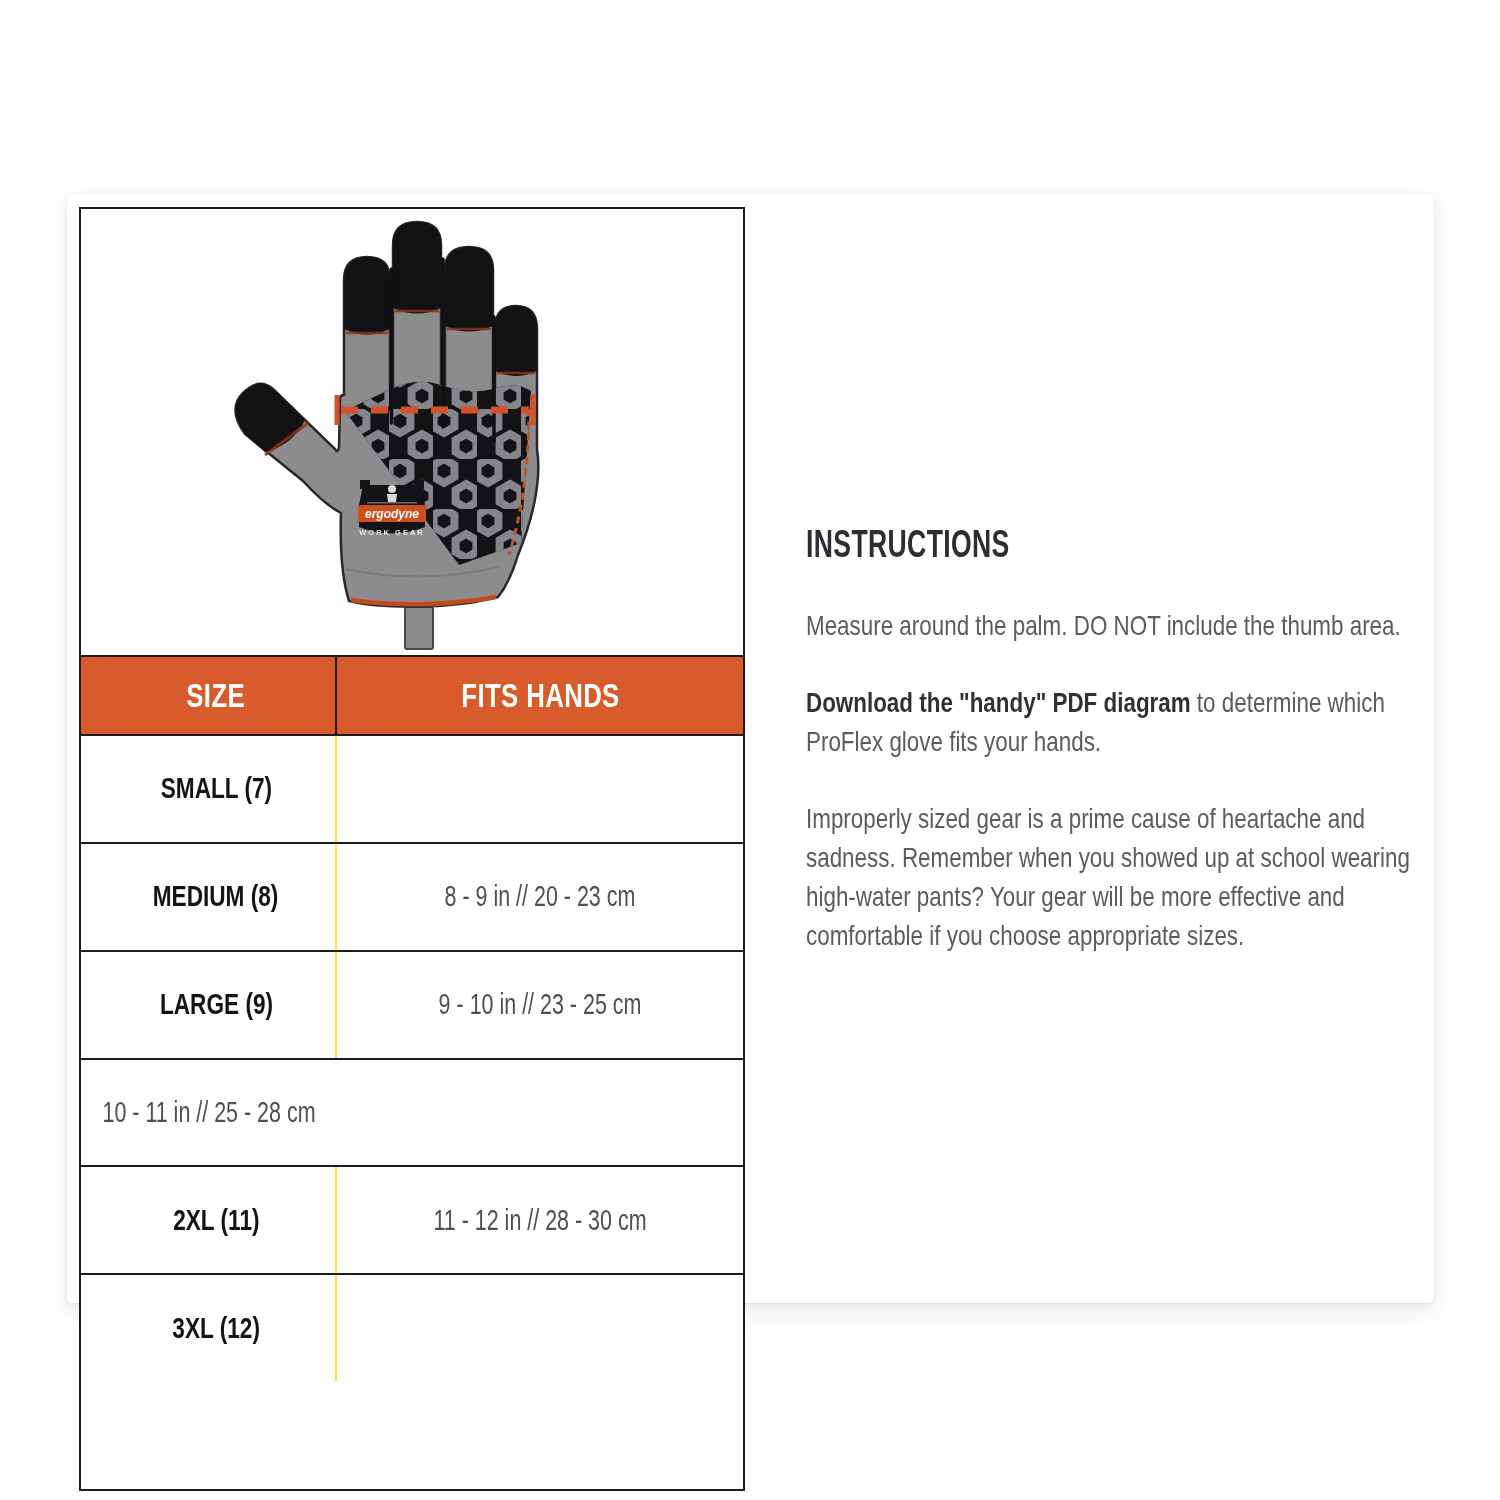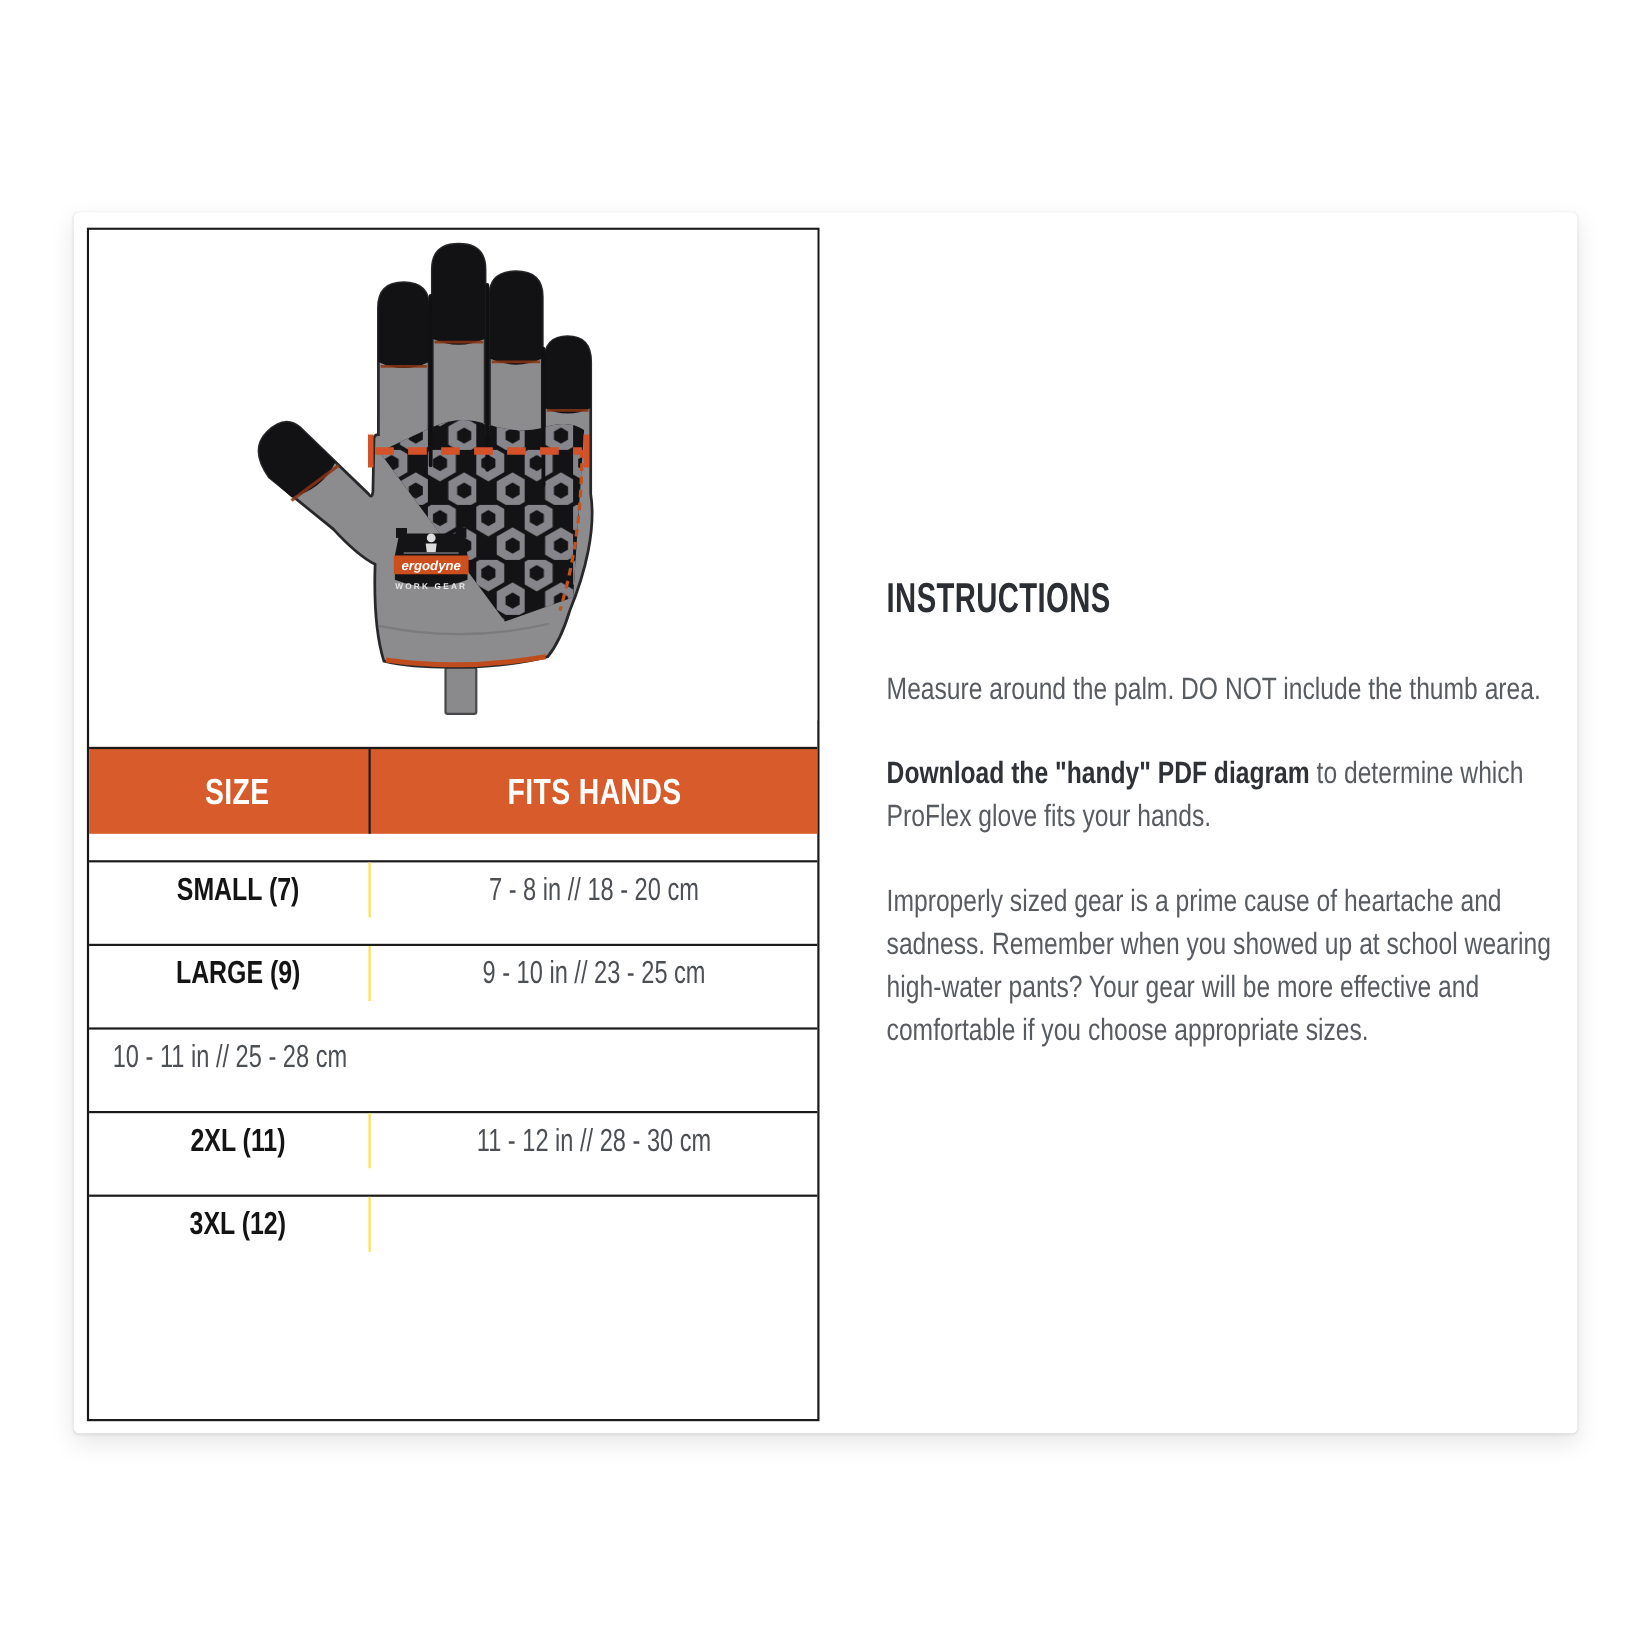--- a/index.html
+++ b/index.html
@@ -8,23 +8,23 @@
   .screen { position:relative; width:1500px; height:1500px; background:#ffffff; overflow:hidden; }
 
   .card {
     position:absolute; left:67px; top:193px; width:1367px; height:1110px;
     background:#ffffff; border-radius:5px;
     box-shadow: 0 1px 3px rgba(0,0,0,.06), 0 8px 22px rgba(0,0,0,.10), 0 0 2px rgba(0,0,0,.05);
   }
 
   
   .size-table {
-    position:absolute; left:12px; top:14px; width:666px; height:1085px;
+    position:absolute; left:12px; top:14px; width:666px; height:1284px;
     border:2px solid #1b1b1b; background:#ffffff;
-    display:grid; grid-template-rows:446px 79px repeat(7, 1fr);gap:24px;
+    display:grid; grid-template-rows:446px 79px repeat(7, 1fr);
   }
   .glove-cell { position:relative; background:#ffffff; overflow:hidden; }
   .trow { display:grid; grid-template-columns:256px 1fr; border-top:2px solid #1b1b1b; }
   .cell { display:flex; align-items:center; justify-content:center; overflow:hidden; }
   .cell.size { border-right:2px solid #fde047;margin-left:16px; }
   .thead { background:#d85c2b; }
   .thead .cell.size { border-right-color:#1b1b1b; }
   .thead .hlabel { color:#ffffff; font-weight:bold; font-size:33px; letter-spacing:.5px; }
   .cond  { display:inline-block; transform:scaleX(.78); transform-origin:center; white-space:nowrap; }
   .size-label { font-weight:bold; color:#141414; font-size:29px; }
@@ -134,22 +134,27 @@
           </div>
         <div class="cell fits">
             <span class="hlabel cond">FITS HANDS</span>
           </div>
       </div>
 
       <div class="trow">
         <div class="cell size">
             <span class="size-label cond">SMALL (7)</span>
           </div>
+      </div>
+      <div class="trow">
+        <div class="cell size">
+            <span class="size-label cond">MEDIUM (8)</span>
+          </div>
         <div class="cell">
-            <span class="fits-value cond">7 - 8 in // 18 - 20 cm</span>
+            <span class="fits-value cond">8 - 9 in // 20 - 23 cm</span>
           </div>
       </div>
       <div class="trow">
         <div class="cell size">
             <span class="size-label cond">LARGE (9)</span>
           </div>
         <div class="cell">
             <span class="fits-value cond">9 - 10 in // 23 - 25 cm</span>
           </div>
       </div>

